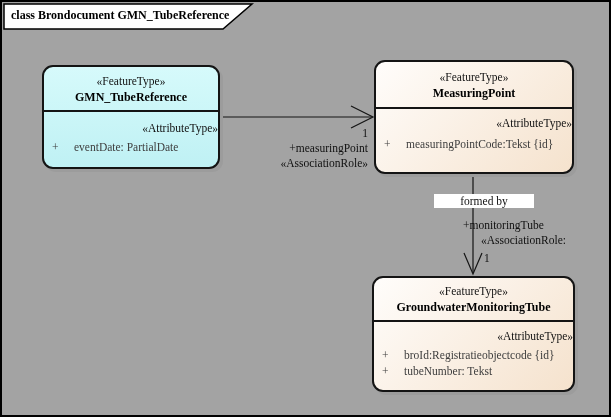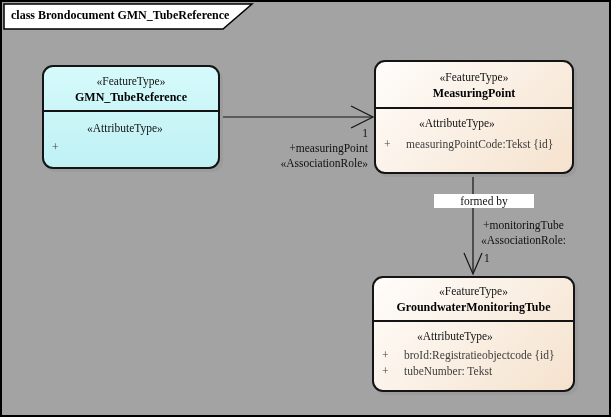--- a/index.html
+++ b/index.html
@@ -15,21 +15,21 @@
   }
   .uml-class{
     position:absolute;border:2px solid #141414;border-radius:11px;
     box-shadow:3px 3px 0 #9c9c9c;box-sizing:border-box;
   }
   .fill-cyan{background:linear-gradient(180deg,#d6fafb 0%,#bff1f4 100%);}
   .fill-beige{background:linear-gradient(135deg,#fffdfb 0%,#f5e2cd 100%);}
   .uml-header{border-bottom:2px solid #141414;text-align:center;box-sizing:border-box;}
   .stereo{font-size:11.5px;color:#111;line-height:15px;}
   .cname{font-size:12px;font-weight:bold;color:#000;line-height:16px;}
-  .attr-stereo{font-size:11.5px;color:#111;line-height:15px;padding-left:30px;text-align:left;margin-left:13px;}
+  .attr-stereo{font-size:11.5px;color:#111;line-height:15px;padding-left:19px;text-align:right;}
   .attr-row{display:flex;font-size:11.5px;color:#3d3d3d;line-height:16px;padding-left:8px;text-align:left;}
   .attr-vis{width:22px;flex:none;}
   .attr-text{white-space:nowrap;}
   .lbl{position:absolute;font-size:11.5px;color:#101010;white-space:nowrap;line-height:14px;}
   .lbl-right{text-align:right;width:166px;left:200px;}
   .lbl-center{text-align:center;width:100px;left:432px;background:#ffffff;}
 </style>
 </head>
 <body>
 
@@ -50,20 +50,21 @@
 
   <div class="uml-class fill-cyan" style="left:40px;top:63px;width:178px;height:104px;">
     <div class="uml-header" style="height:45px;padding-top:7px;">
       <div class="stereo">«FeatureType»</div>
       <div class="cname">GMN_TubeReference</div>
     </div>
     <div style="padding-top:9px;">
       <div class="attr-stereo">«AttributeType»</div>
       <div class="attr-row" style="margin-top:3px;">
         <span class="attr-vis">+</span>
+        <span class="attr-text">eventDate: PartialDate</span>
       </div>
     </div>
   </div>
 
   <div class="uml-class fill-beige" style="left:372px;top:58px;width:200px;height:114px;">
     <div class="uml-header" style="height:47px;padding-top:8px;">
       <div class="stereo">«FeatureType»</div>
       <div class="cname">MeasuringPoint</div>
     </div>
     <div style="padding-top:7px;">
@@ -91,17 +92,17 @@
         <span class="attr-text">tubeNumber: Tekst</span>
       </div>
     </div>
   </div>
 
   <div class="lbl lbl-right" style="top:124px;">1</div>
   <div class="lbl lbl-right" style="top:139px;">+measuringPoint</div>
   <div class="lbl lbl-right" style="top:154px;">«AssociationRole»</div>
 
   <div class="lbl lbl-center" style="top:192px;">formed by</div>
-  <div class="lbl" style="left:481px;top:216px;">+monitoringTube</div>
+  <div class="lbl" style="left:461px;top:216px;">+monitoringTube</div>
   <div class="lbl" style="left:479px;top:231px;">«AssociationRole:</div>
   <div class="lbl" style="left:482px;top:249px;">1</div>
 
 </div>
 
 </body></html>

